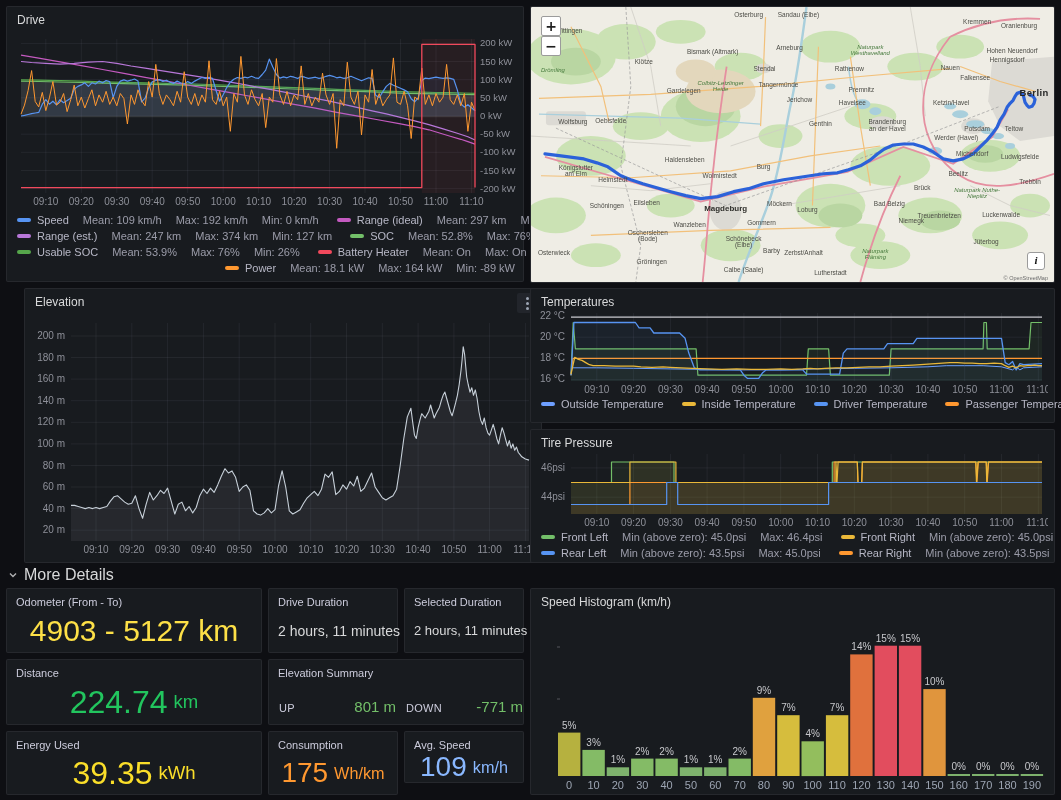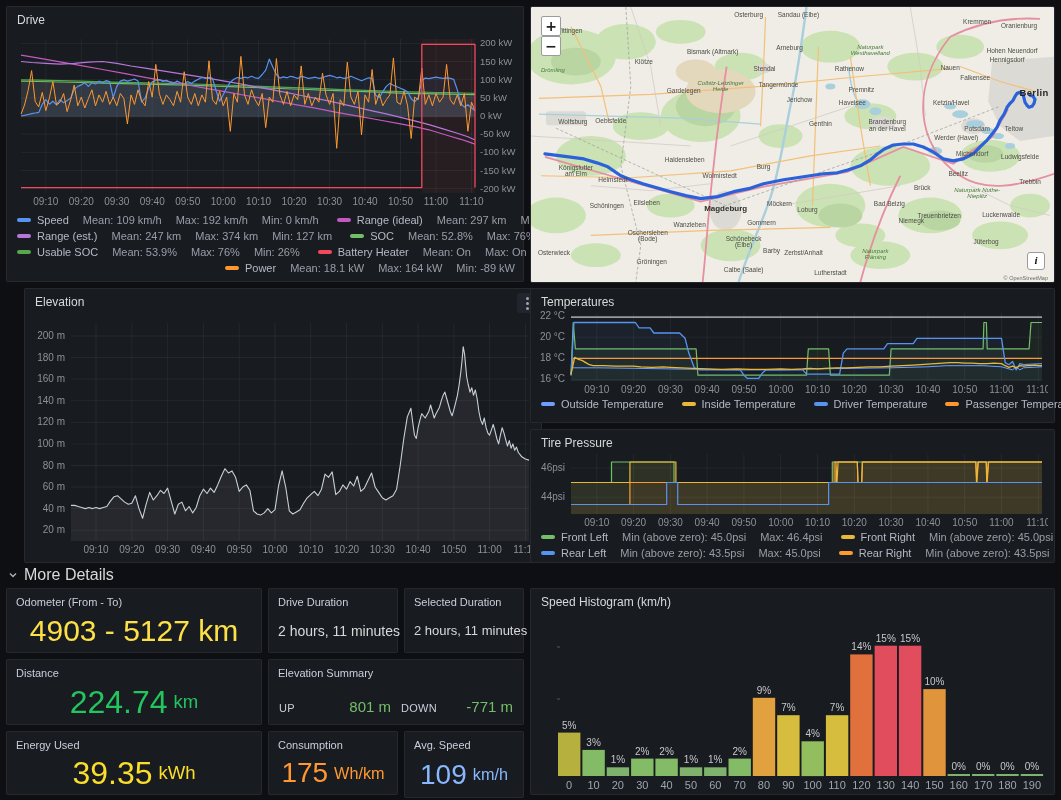--- a/index.html
+++ b/index.html
@@ -15,21 +15,21 @@
   .lg-row{display:flex;gap:18px;margin-bottom:2px;}
   .lg-row.right{justify-content:flex-end;padding-right:2px;}
   .lg-item{display:flex;align-items:center;gap:6px;cursor:pointer;white-space:nowrap;text-align:center;}
   .lg-mark{width:14px;height:4px;border-radius:2px;display:inline-block;flex:none;}
   .lg-stat{margin-left:8px;color:rgba(204,204,220,.72);}
   .stat-label{font-size:11px;color:#ccccdc;padding:7px 0 0 9px;white-space:nowrap;}
   .stat-value{position:absolute;left:0;right:0;top:24px;bottom:4px;display:flex;align-items:center;justify-content:center;
               font-weight:500;white-space:nowrap;}
   .stat-value.left{justify-content:flex-start;padding-left:9px;}
   .unit{font-size:.58em;margin-left:6px;font-weight:500;}
-  .es-row{position:absolute;left:10px;right:10px;top:38px;display:flex;gap:10px;}
+  .es-row{position:absolute;left:10px;right:0;top:38px;display:flex;gap:10px;}
   .es-col{flex:1;display:flex;align-items:baseline;}
   .es-k{font-size:11px;color:#ccccdc;letter-spacing:.3px;}
   .es-v{margin-left:auto;font-size:15px;font-weight:500;}
   .rowhdr{position:absolute;left:8px;top:566px;display:flex;align-items:center;gap:6px;color:#d8d9da;
           font-size:16px;font-weight:500;cursor:pointer;}
   .rowhdr svg{opacity:.8;}
   .mapbtn{position:absolute;width:20px;height:20px;background:#fff;border:1px solid #9b9b9b;color:#202020;
           text-align:center;font:700 14px/18px "DejaVu Sans",sans-serif;border-radius:2px;cursor:pointer;box-sizing:border-box;z-index:3;}
   .infobtn{position:absolute;right:9px;bottom:12px;width:16px;height:16px;background:#fff;border:1px solid #9b9b9b;
            color:#111;border-radius:3px;text-align:center;font:700 italic 11px/14px "Liberation Serif",serif;cursor:pointer;z-index:3;}
@@ -582,21 +582,21 @@
       <span class="unit">kWh</span>
   </div>
 </div>
 <div class="panel" style="left:268px;top:731px;width:130px;height:64px;">
   <div class="stat-label">Consumption</div>
   <div class="stat-value" style="font-size: 28px; color: rgb(255, 152, 48);">
     <span>175</span>
       <span class="unit">Wh/km</span>
   </div>
 </div>
-<div class="panel" style="left:404px;top:731px;width:120px;height:67px;">
+<div class="panel" style="left:404px;top:731px;width:120px;height:52px;">
   <div class="stat-label">Avg. Speed</div>
   <div class="stat-value" style="font-size: 28px; color: rgb(138, 184, 255);">
     <span>109</span>
       <span class="unit">km/h</span>
   </div>
 </div>
 
 <div class="panel" style="left:530px;top:588px;width:525px;height:207px;">
   <div class="ptitle">Speed Histogram (km/h)</div>
   <div class="chart" style="left:8px;top:22px;width:509px;height:181px;"><svg width="509" height="181">

